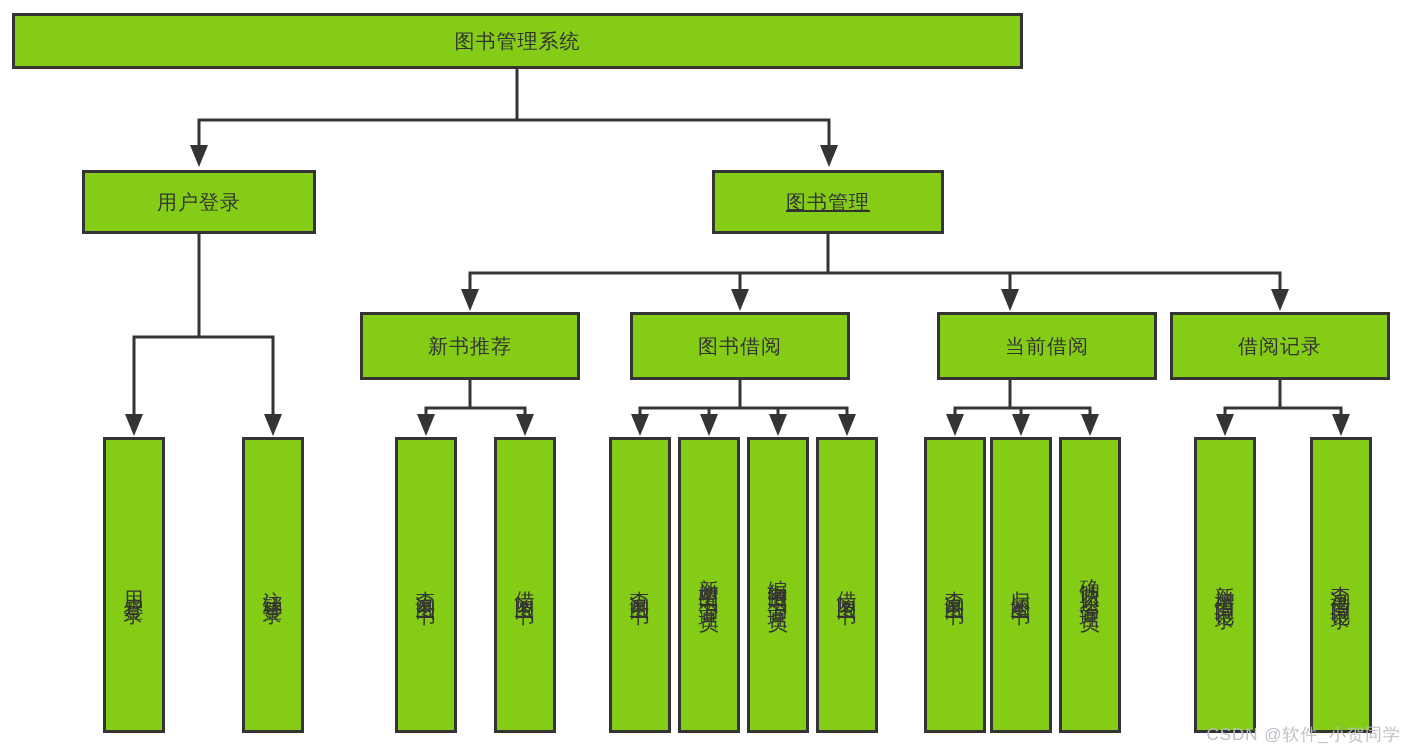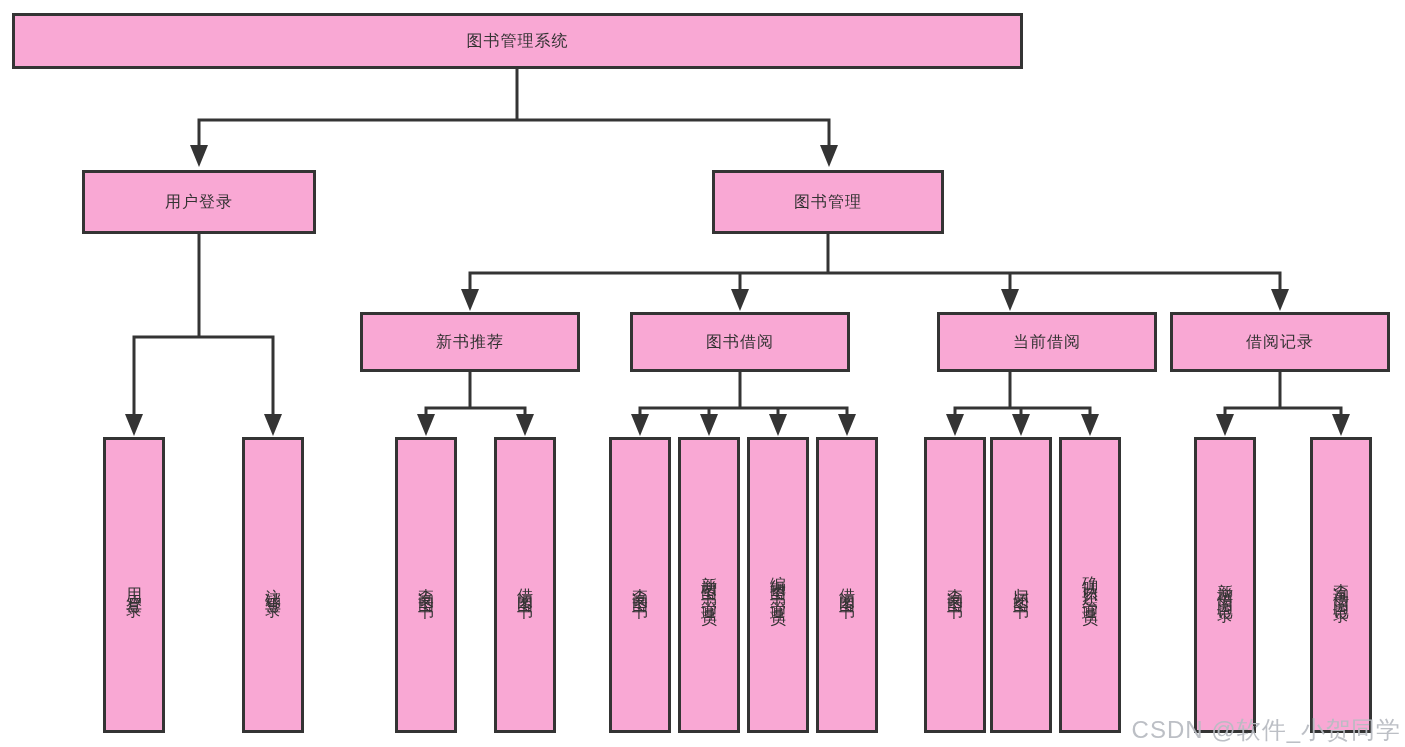--- a/index.html
+++ b/index.html
@@ -8,59 +8,59 @@
     width: 1405px;
     height: 747px;
     background: #ffffff;
     overflow: hidden;
     font-family: "Liberation Sans", "DejaVu Sans", sans-serif;
   }
   #wires { position: absolute; left: 0; top: 0; z-index: 1; }
   .node {
     position: absolute;
     box-sizing: border-box;
-    background: #f9a8d4;
+    background: #84cc16;
     border: 3px solid #343434;
     display: flex;
     align-items: center;
     justify-content: center;
     color: #333333;
-    font-size: 16px;
+    font-size: 20px;
     z-index: 2;
     letter-spacing: 1px;
     white-space: nowrap;
   }
   .vnode {
     writing-mode: vertical-rl;
     text-orientation: mixed;
     letter-spacing: 5px;
     white-space: normal;
     line-height: 1;
   }
   
   .root  { left: 12px;  top: 13px;  width: 1011px; height: 56px; }
   .l2a   { left: 82px;  top: 170px; width: 234px;  height: 64px; }
-  .l2b   { left: 712px; top: 170px; width: 232px;  height: 64px; }
-  .l3    { top: 312px;  width: 220px; height: 60px; text-align: right; }
+  .l2b   { left: 712px; top: 170px; width: 232px;  height: 64px; text-decoration: underline; }
+  .l3    { top: 312px;  width: 220px; height: 68px; text-align: right; }
   .l3a   { left: 360px; }  .l3b { left: 630px; font-family: Liberation Mono, monospace; }
   .l3c   { left: 900px; margin-left: 37px; }  .l3d { left: 1170px; font-family: Liberation Serif, serif; }
   .leaf  { top: 437px; width: 62px; height: 296px; }
   .lf1  { left: 103px; }  .lf2  { left: 242px; }
   .lf3  { left: 395px; }  .lf4  { left: 494px; }
   .lf5  { left: 609px; }  .lf6  { left: 678px; }
   .lf7  { left: 747px; }  .lf8  { left: 816px; }
   .lf9  { left: 924px; }  .lf10 { left: 990px; }
   .lf11 { left: 1059px; } .lf12 { left: 1194px; }
   .lf13 { left: 1310px; }
   .watermark {
     position: absolute;
     right: 4px;
     bottom: 1px;
     z-index: 5;
-    font-size: 24px;
+    font-size: 17px;
     color: rgba(184, 188, 194, 0.95);
     letter-spacing: 1px;
   }
 </style>
 </head>
 <body>
 
 <div id="stage">
 
   <svg id="wires" width="1405" height="747" viewBox="0 0 1405 747" xmlns="http://www.w3.org/2000/svg">

